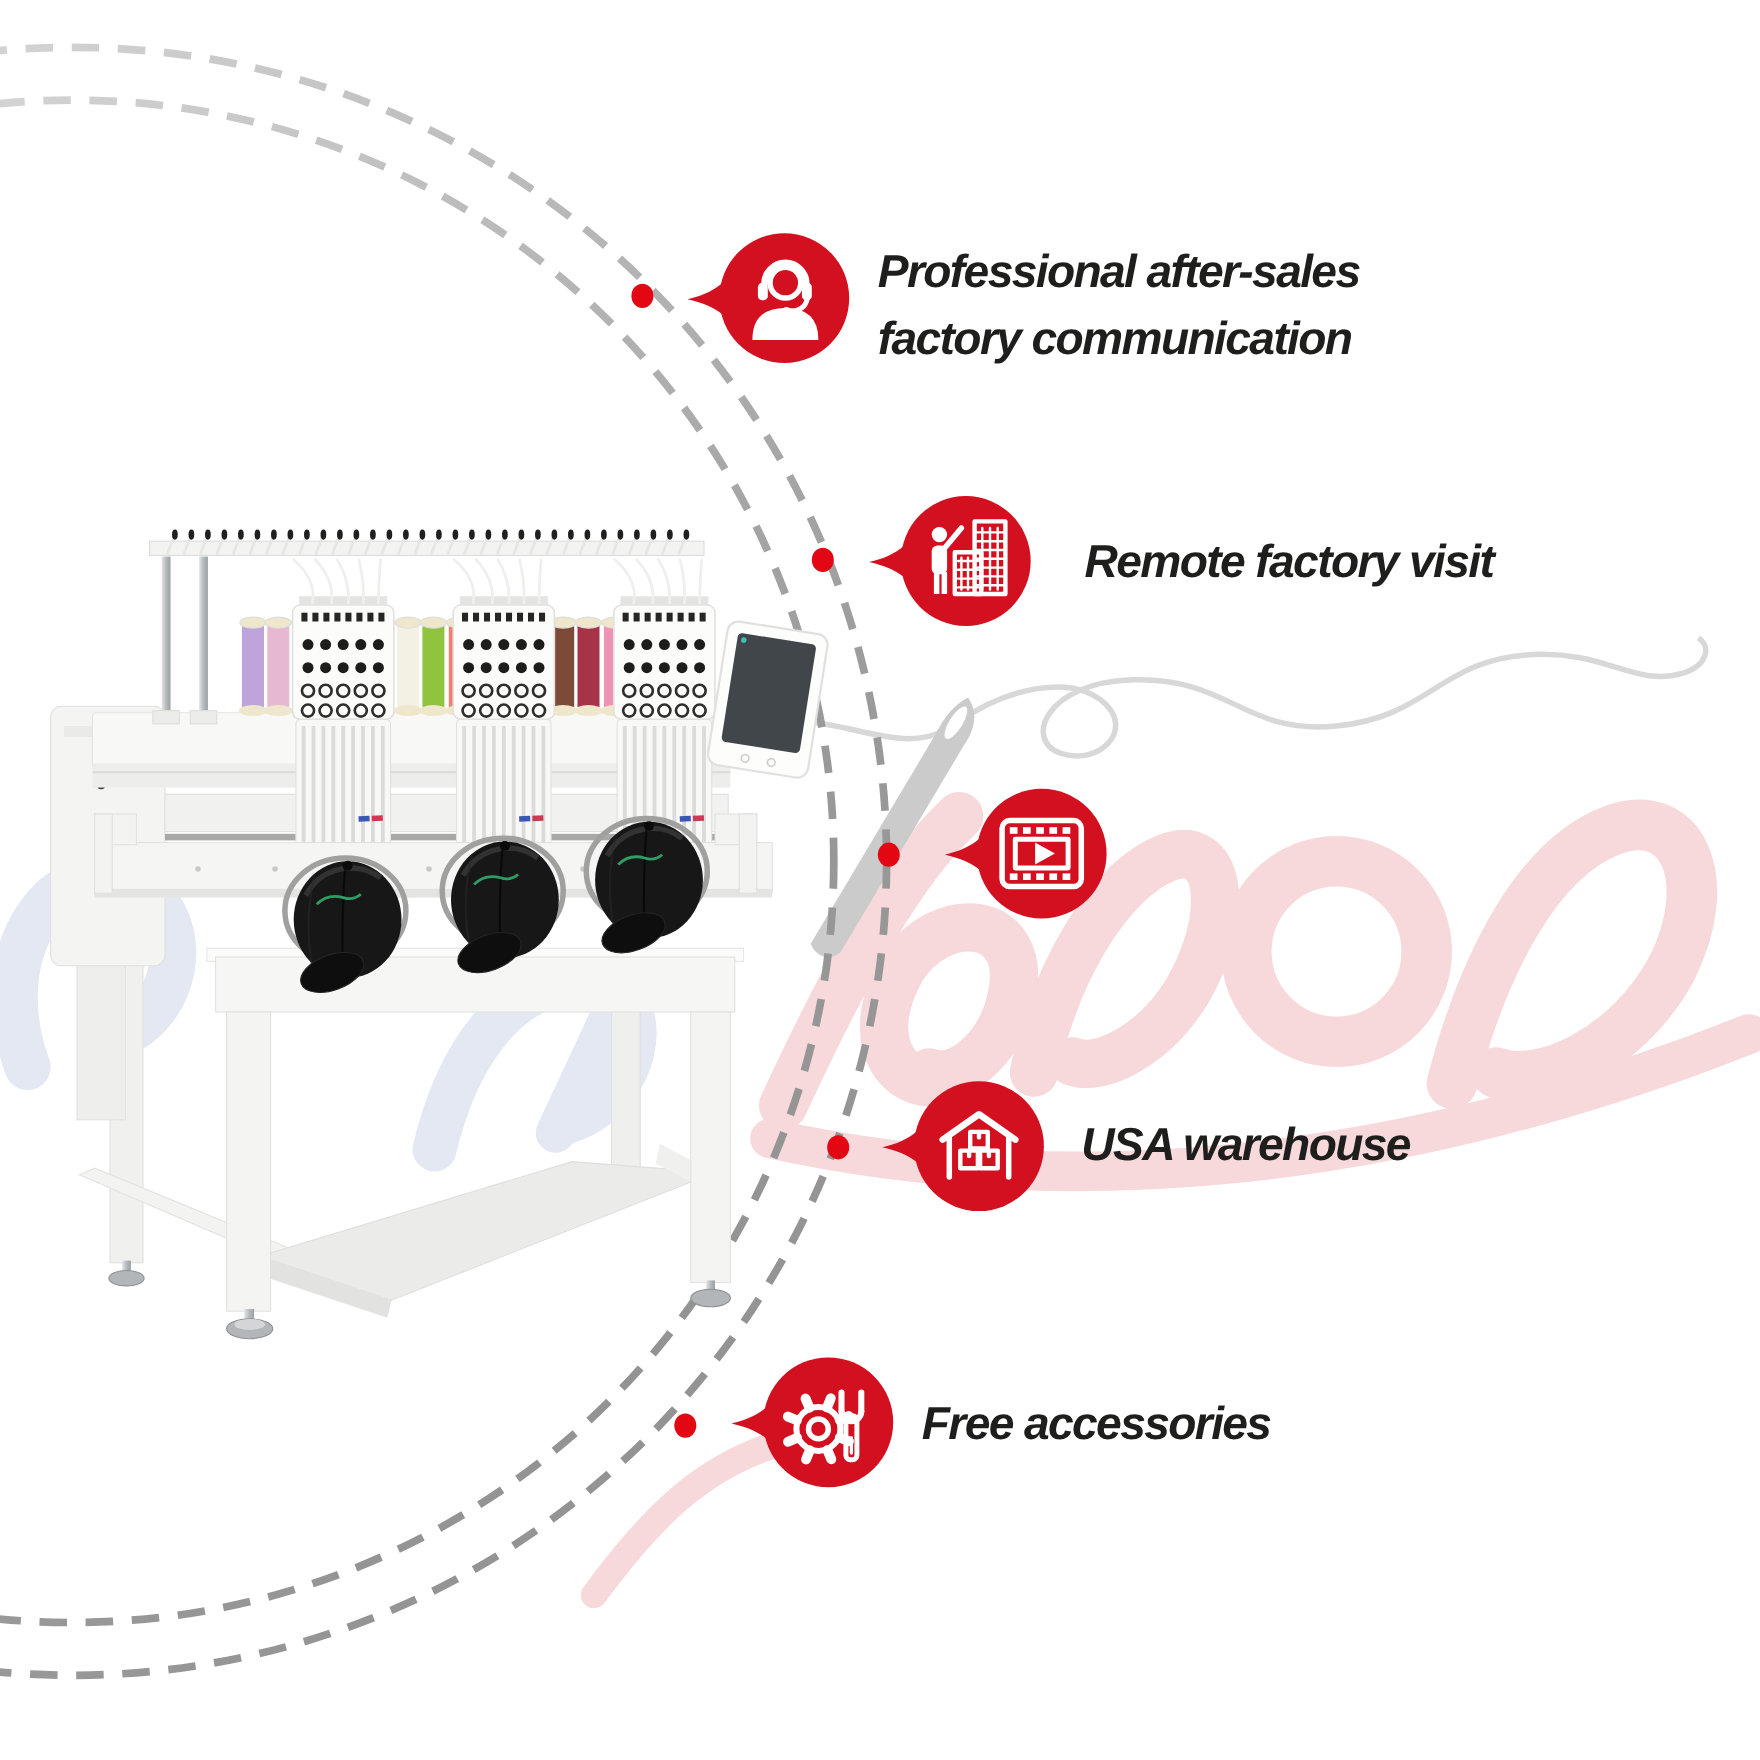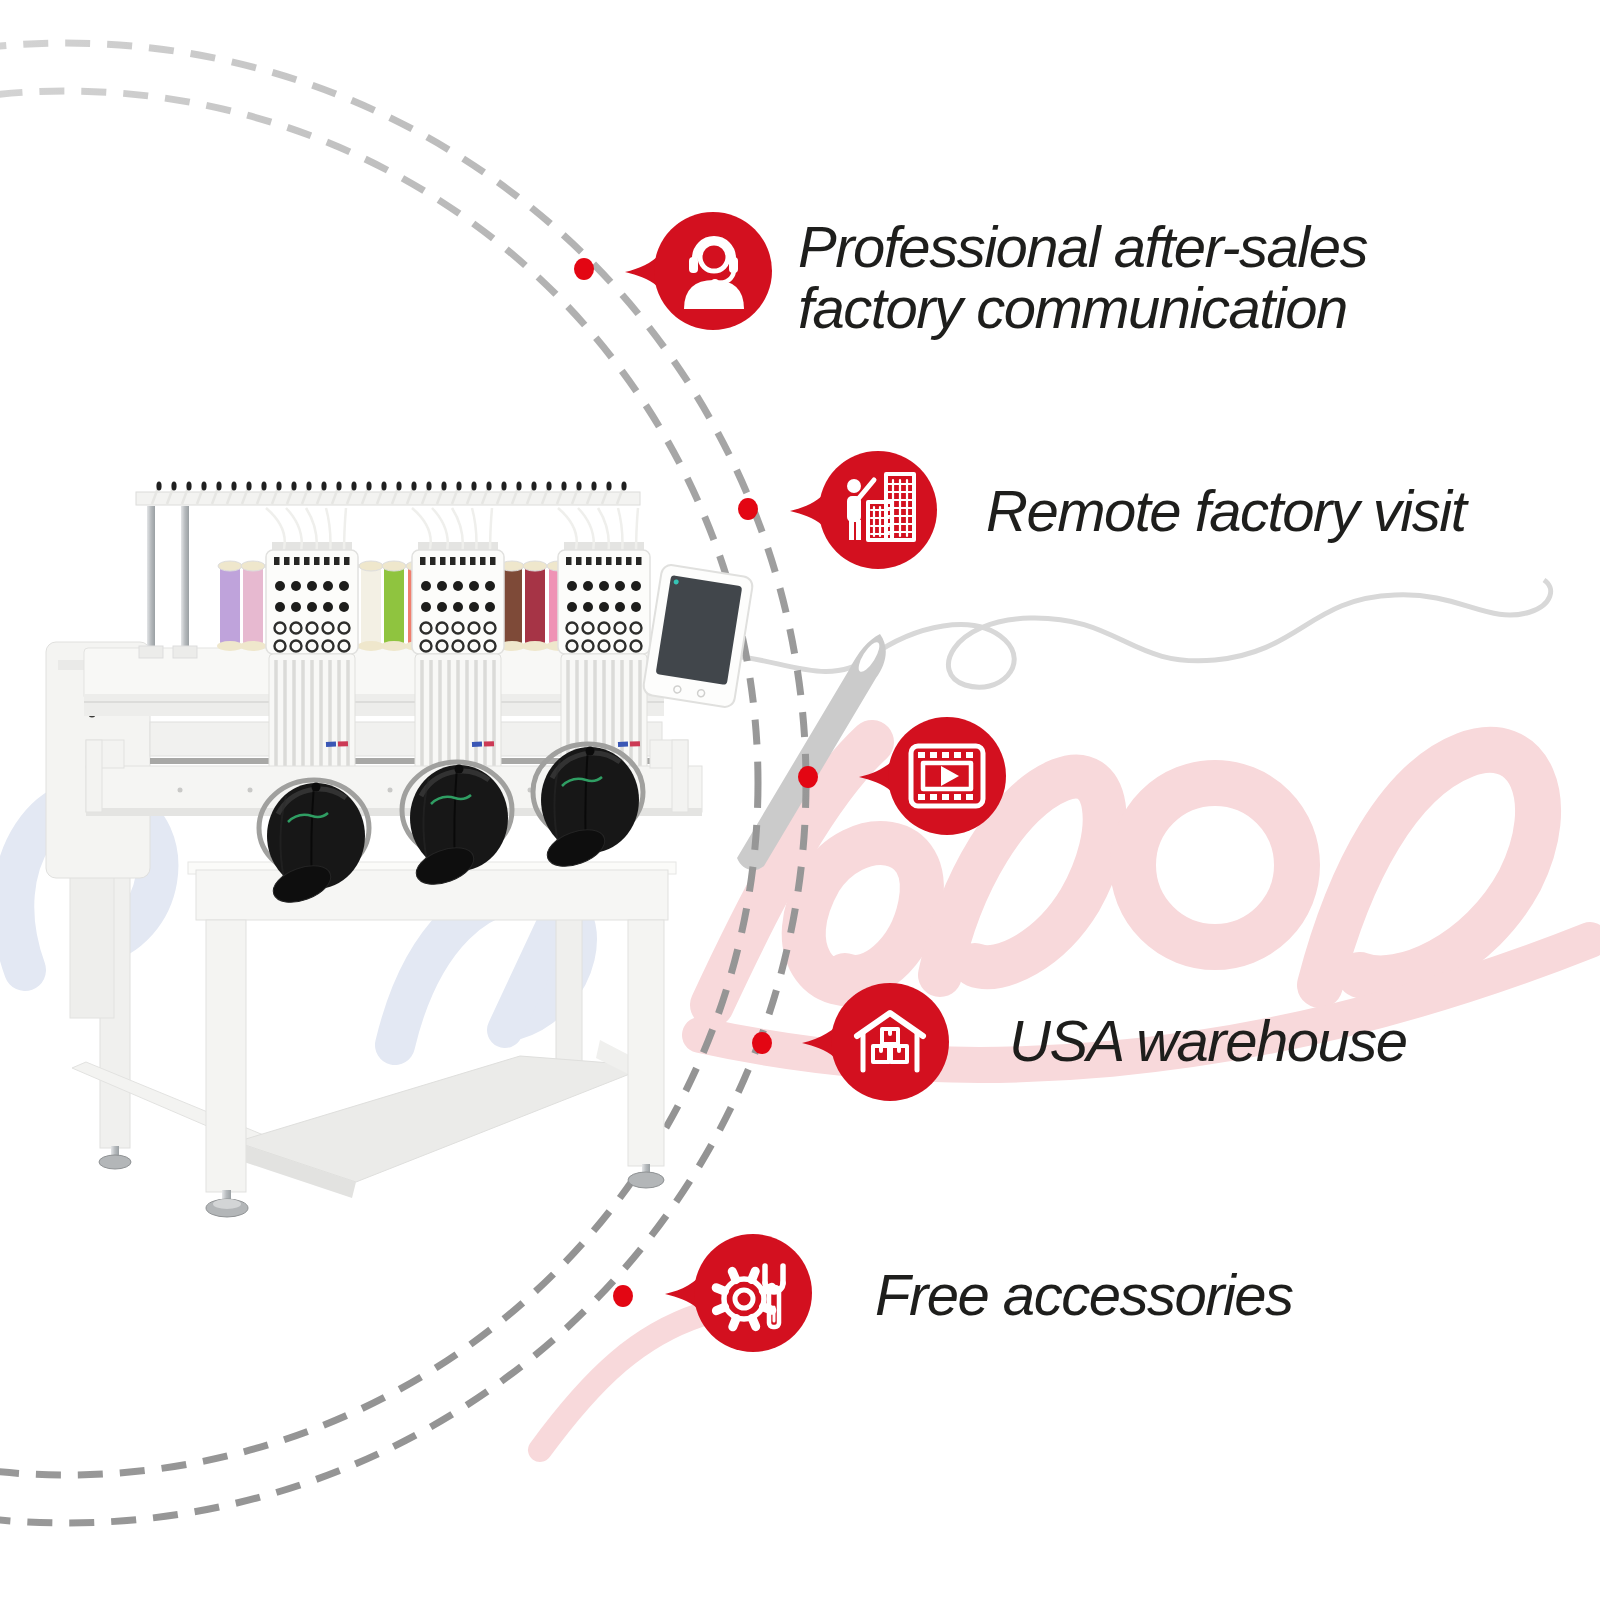--- a/index.html
+++ b/index.html
@@ -1,21 +1,21 @@
 <!DOCTYPE html>
 <html style="--badge-red: #d3101f; --dot-red: #e30613; --text-color: #1e1e1c; --watermark-pink: #f8d9db; --watermark-blue: #e3e8f3; --arc-gray: #9a9a9a;"><head>
 <meta charset="utf-8">
 <style>
   html,body{margin:0;padding:0;background:#fff;}
   .canvas{position:relative;width:1600px;height:1600px;background:#fff;overflow:hidden;
           font-family:"Liberation Sans",sans-serif;}
   .bg-svg{position:absolute;left:0;top:0;width:1600px;height:1600px;}
   .label{position:absolute;transform:translateY(-50%);white-space:nowrap;
-         font-family:"Liberation Sans",sans-serif;font-style:italic;font-weight:400;
-         font-size:58px;line-height:61px;letter-spacing:-1.5px;color:var(--text-color,#1e1e1c);}
+         font-family:"Liberation Sans",sans-serif;font-style:italic;font-weight:700;
+         font-size:42px;line-height:61px;letter-spacing:-1.5px;color:var(--text-color,#1e1e1c);}
   .bubble{fill:var(--badge-red,#d3101f);}
   .tail{fill:var(--badge-red,#d3101f);}
   .dot{fill:var(--dot-red,#e30613);}
   .wm-pink{stroke:var(--watermark-pink,#f8d9db);fill:none;stroke-linecap:round;}
   .wm-blue{stroke:var(--watermark-blue,#e3e8f3);fill:none;stroke-linecap:round;}
   .arc{fill:none;stroke:url(#arcGrad);stroke-width:7;stroke-dasharray:25 17;}
   .icon{stroke:#fff;fill:none;stroke-linecap:round;stroke-linejoin:round;}
 </style>
 </head>
 <body>
@@ -645,20 +645,20 @@
   </g>
 </svg>
 
 <div class="label" style="left:798px;top:277px;">
   <div>Professional after-sales</div>
   <div>factory communication</div>
 </div>
 <div class="label" style="left:986px;top:510px;">
   <div>Remote factory visit</div>
 </div>
-<div class="label" style="left:983px;top:1040px;margin-left:26px;">
+<div class="label" style="left:983px;top:1040px;">
   <div>USA warehouse</div>
 </div>
-<div class="label" style="left:875px;top:1294px;">
+<div class="label" style="left:838px;top:1294px;">
   <div>Free accessories</div>
 </div>
 
 </div>
 
 </body></html>

